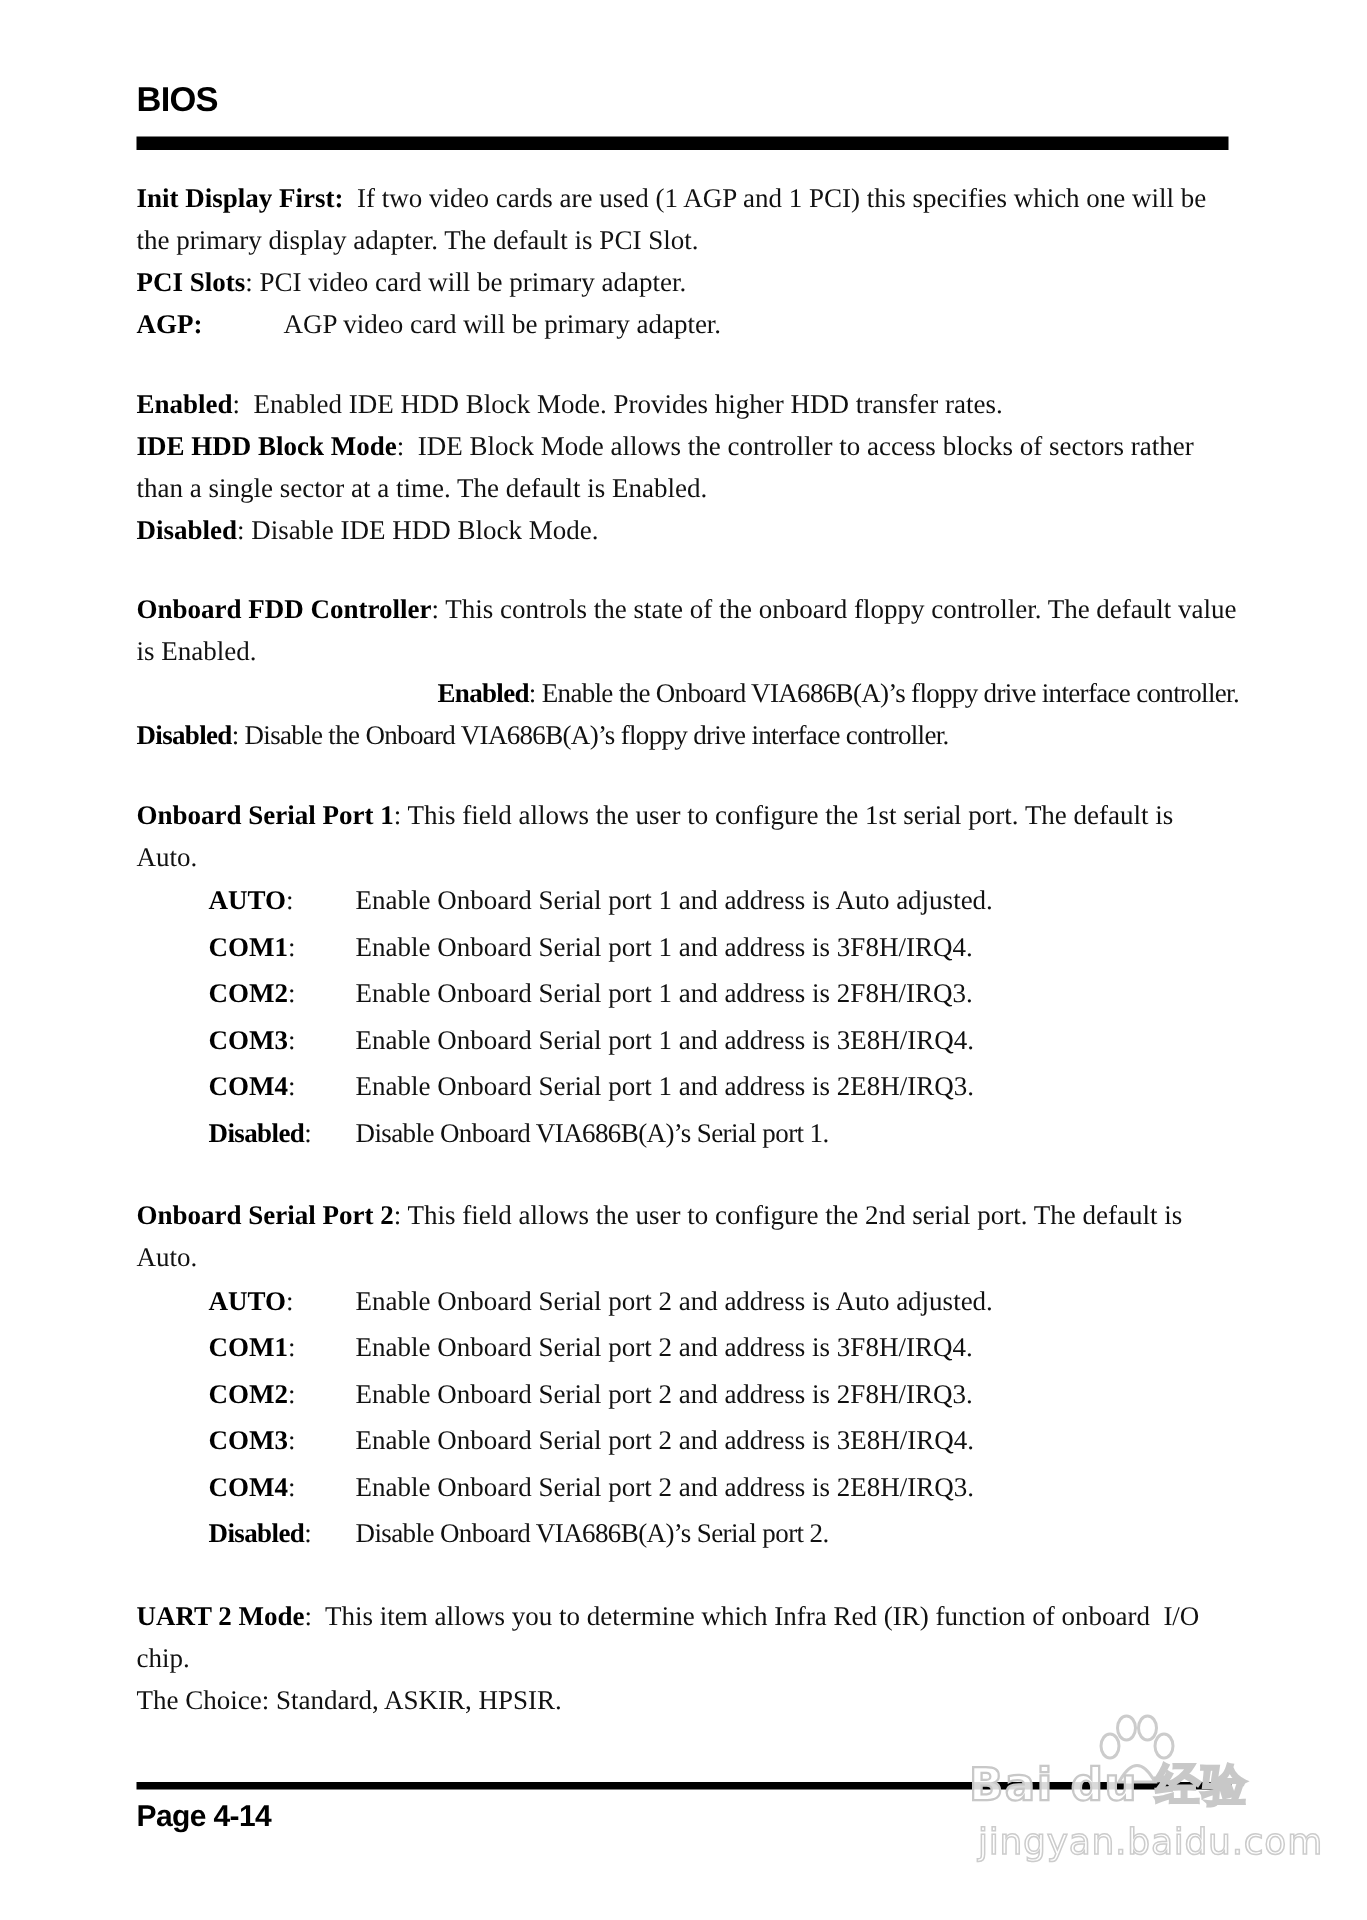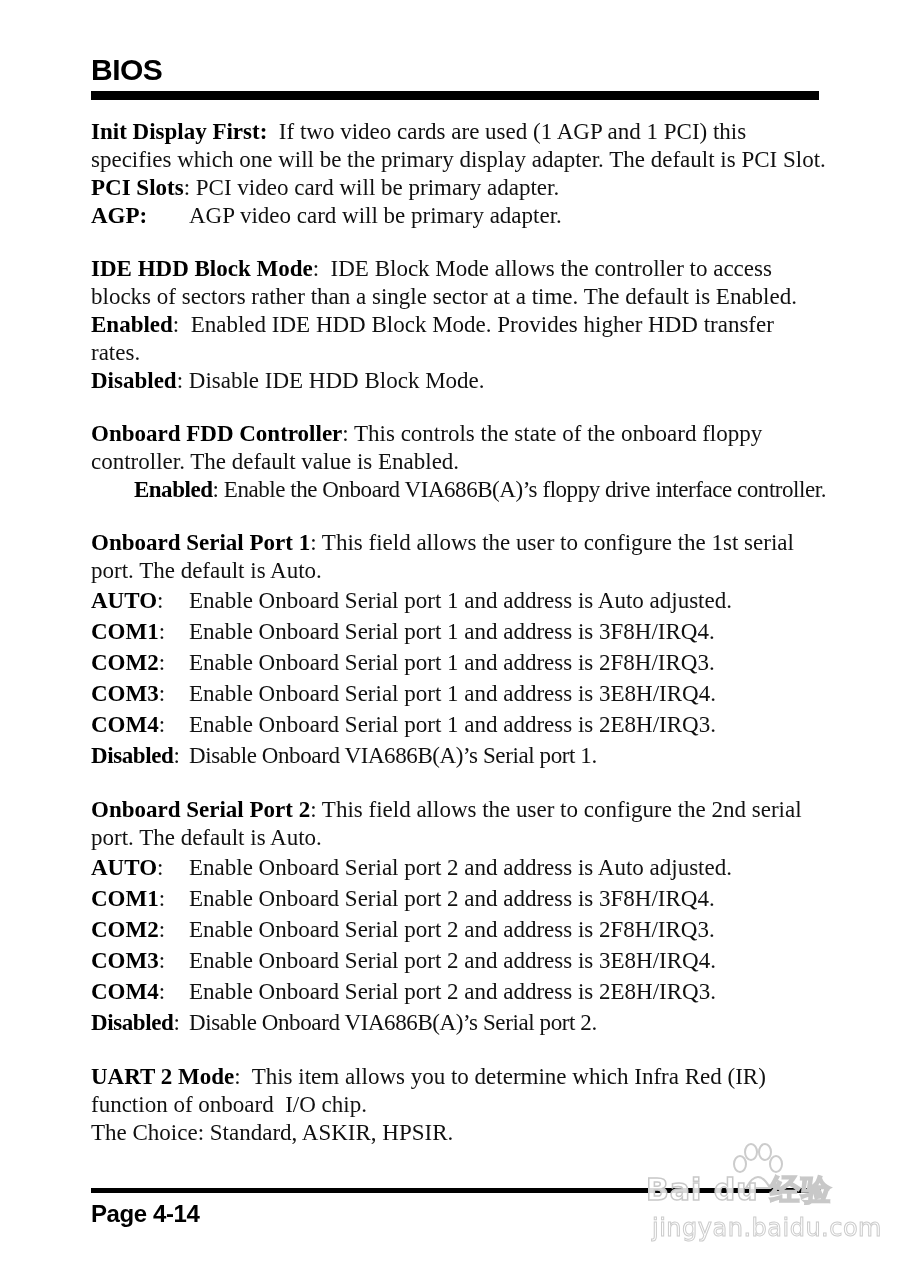--- a/index.html
+++ b/index.html
@@ -1,38 +1,38 @@
 <!DOCTYPE html>
 <html><head>
 <meta charset="utf-8">
 <style>
   html, body { margin: 0; padding: 0; background: #ffffff; }
   body { width: 911px; height: 1280px; position: relative; overflow: hidden; color: #111111; }
   .header-title {
     position: absolute; left: 91px; top: 53px;
-    font-family: "Liberation Sans", sans-serif; font-weight: bold; font-size: 30px;
+    font-family: "Liberation Sans", sans-serif; font-weight: bold; font-size: 23px;
     letter-spacing: -0.5px; color: #000;
   }
   .top-rule { position: absolute; left: 91px; top: 91px; width: 728px; height: 9px; background: #000; }
   .content {
     position: absolute; left: 91px; top: 118px; width: 735px;
-    font-family: "Liberation Serif", serif; font-size: 23px; line-height: 28px; color: #111;
+    font-family: "Liberation Serif", serif; font-size: 18px; line-height: 28px; color: #111;
   }
   .section { margin-bottom: 25px; }
   .section p { margin: 0; }
   .b { font-weight: bold; color: #000; }
   .opt { display: flex; margin: 0; }
   .opt .lbl { width: 98px; flex: 0 0 98px; white-space: nowrap; }
-  .serial .opt { line-height: 31px; }
+  .serial .opt { line-height: 31px; margin-left: 48px; }
   .fdd .opt { letter-spacing: -0.45px; }
   .sp-disabled { letter-spacing: -0.4px; }
   .bottom-rule { position: absolute; left: 91px; top: 1188px; width: 730px; height: 5px; background: #000; }
   .footer {
     position: absolute; left: 91px; top: 1200px;
-    font-family: "Liberation Sans", sans-serif; font-weight: bold; font-size: 24px;
+    font-family: "Liberation Sans", sans-serif; font-weight: bold; font-size: 20px;
     letter-spacing: -0.4px; color: #000;
   }
   .watermark {
     position: absolute; left: 646px; top: 1142px; width: 215px; height: 100px;
     font-family: "DejaVu Sans", sans-serif; color: rgba(200,200,200,0.8);
   }
   .wm-paw { position: absolute; left: 82px; top: 0; width: 60px; height: 50px; }
   .wm-brand {
     position: absolute; left: 0; top: 28px; font-size: 30px; font-weight: bold;
     color: rgba(255,255,255,0.85); -webkit-text-stroke: 1.5px #c8c8c8; letter-spacing: 1px;
@@ -58,36 +58,39 @@
       <span class="b">PCI Slots</span><span style="white-space: pre;">: </span><span>PCI video card will be primary adapter.</span>
     </p>
     <div class="opt">
       <span class="lbl b">AGP:</span>
       <span>AGP video card will be primary adapter.</span>
     </div>
   </div>
 
   <div class="section">
     <p>
-      <span class="b">IDE HDD Block Mode</span><span style="white-space: pre-wrap;">:  IDE Block Mode allows the controller to access blocks of sectors rather than a single sector at a time. The default is Enabled.</span>
+      <span class="b">Enabled</span><span style="white-space: pre;">:  </span><span>Enabled IDE HDD Block Mode. Provides higher HDD transfer rates.</span>
     </p>
     <p>
-      <span class="b">Enabled</span><span style="white-space: pre;">:  </span><span>Enabled IDE HDD Block Mode. Provides higher HDD transfer rates.</span>
+      <span class="b">IDE HDD Block Mode</span><span style="white-space: pre-wrap;">:  IDE Block Mode allows the controller to access blocks of sectors rather than a single sector at a time. The default is Enabled.</span>
     </p>
     <p>
       <span class="b">Disabled</span><span style="white-space: pre;">: </span><span>Disable IDE HDD Block Mode.</span>
     </p>
   </div>
 
   <div class="section fdd">
     <p>
       <span class="b">Onboard FDD Controller</span><span>: This controls the state of the onboard floppy controller. The default value is Enabled.</span>
     </p>
     <p class="opt" style="display:block;text-align:right;">
       <span class="b">Enabled</span><span style="white-space: pre;">: </span><span>Enable the Onboard VIA686B(A)’s floppy drive interface controller.</span>
+    </p>
+    <p class="opt" style="display:block;">
+      <span class="b">Disabled</span><span style="white-space: pre;">: </span><span>Disable the Onboard VIA686B(A)’s floppy drive interface controller.</span>
     </p>
   </div>
 
   <div class="section serial">
     <p>
       <span class="b">Onboard Serial Port 1</span><span>: This field allows the user to configure the 1st serial port. The default is Auto.</span>
     </p>
     <div class="opt">
       <span class="lbl"><span class="b">AUTO</span><span>:</span></span>
       <span>Enable Onboard Serial port 1 and address is Auto adjusted.</span>

